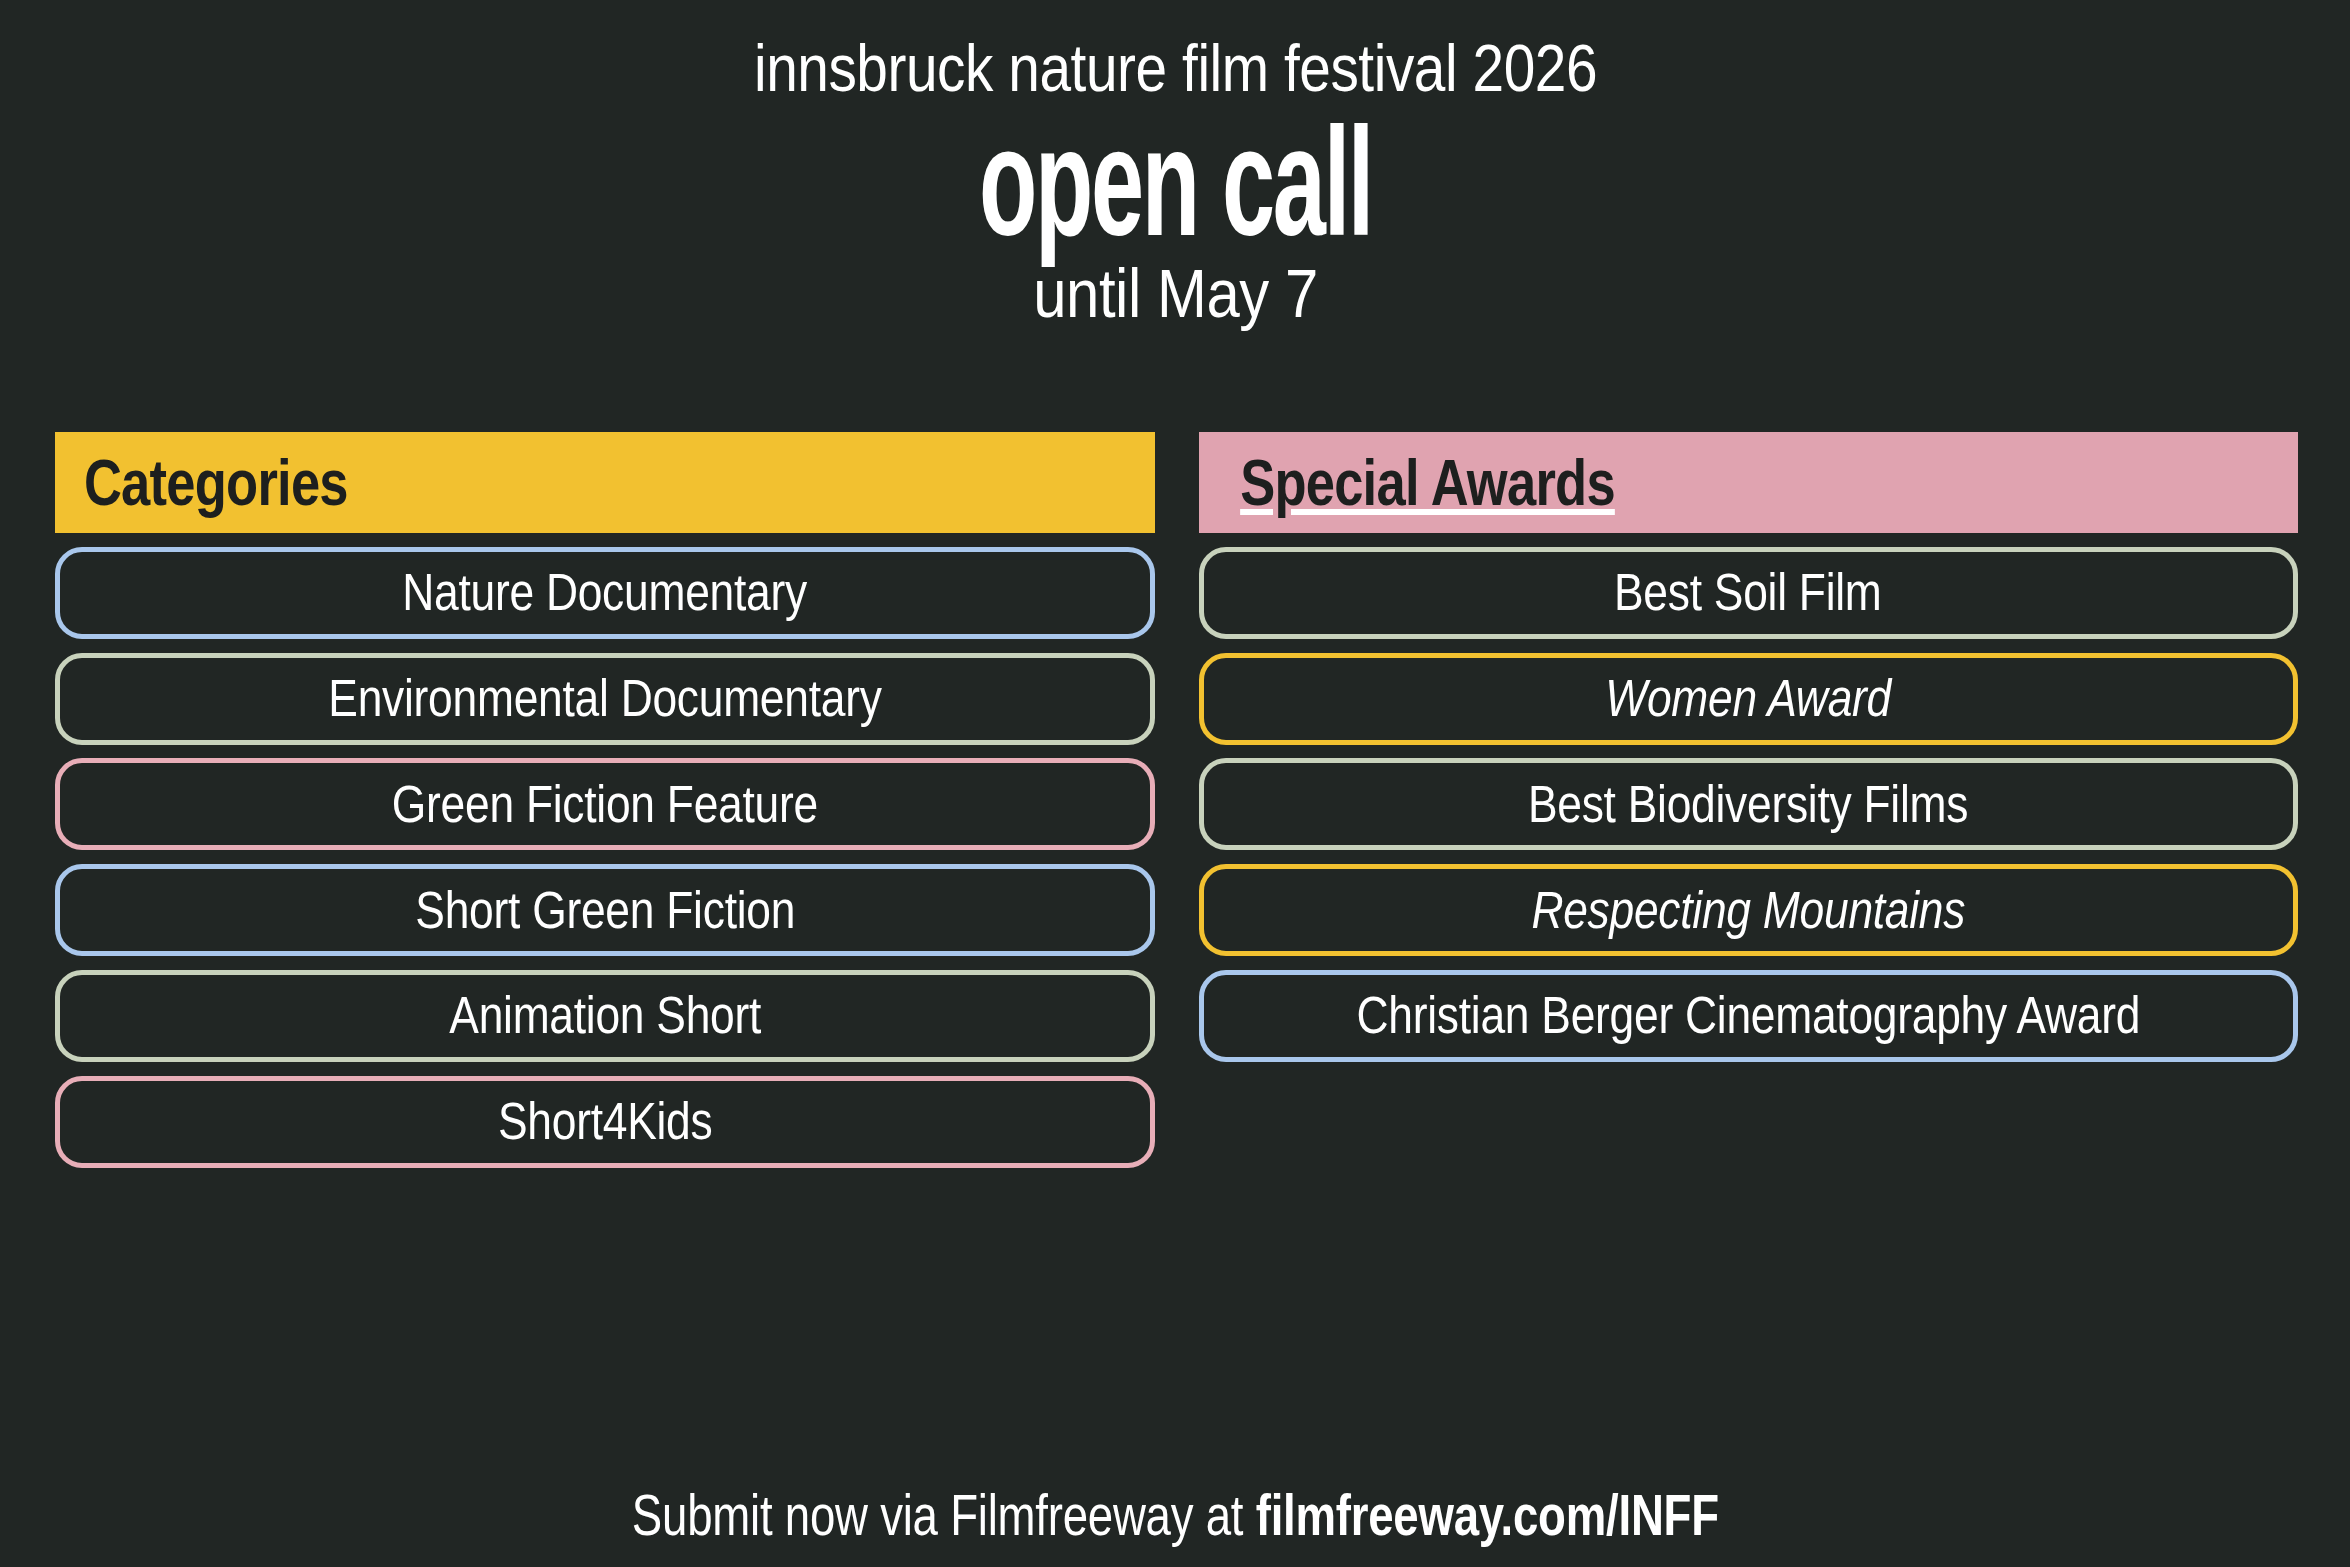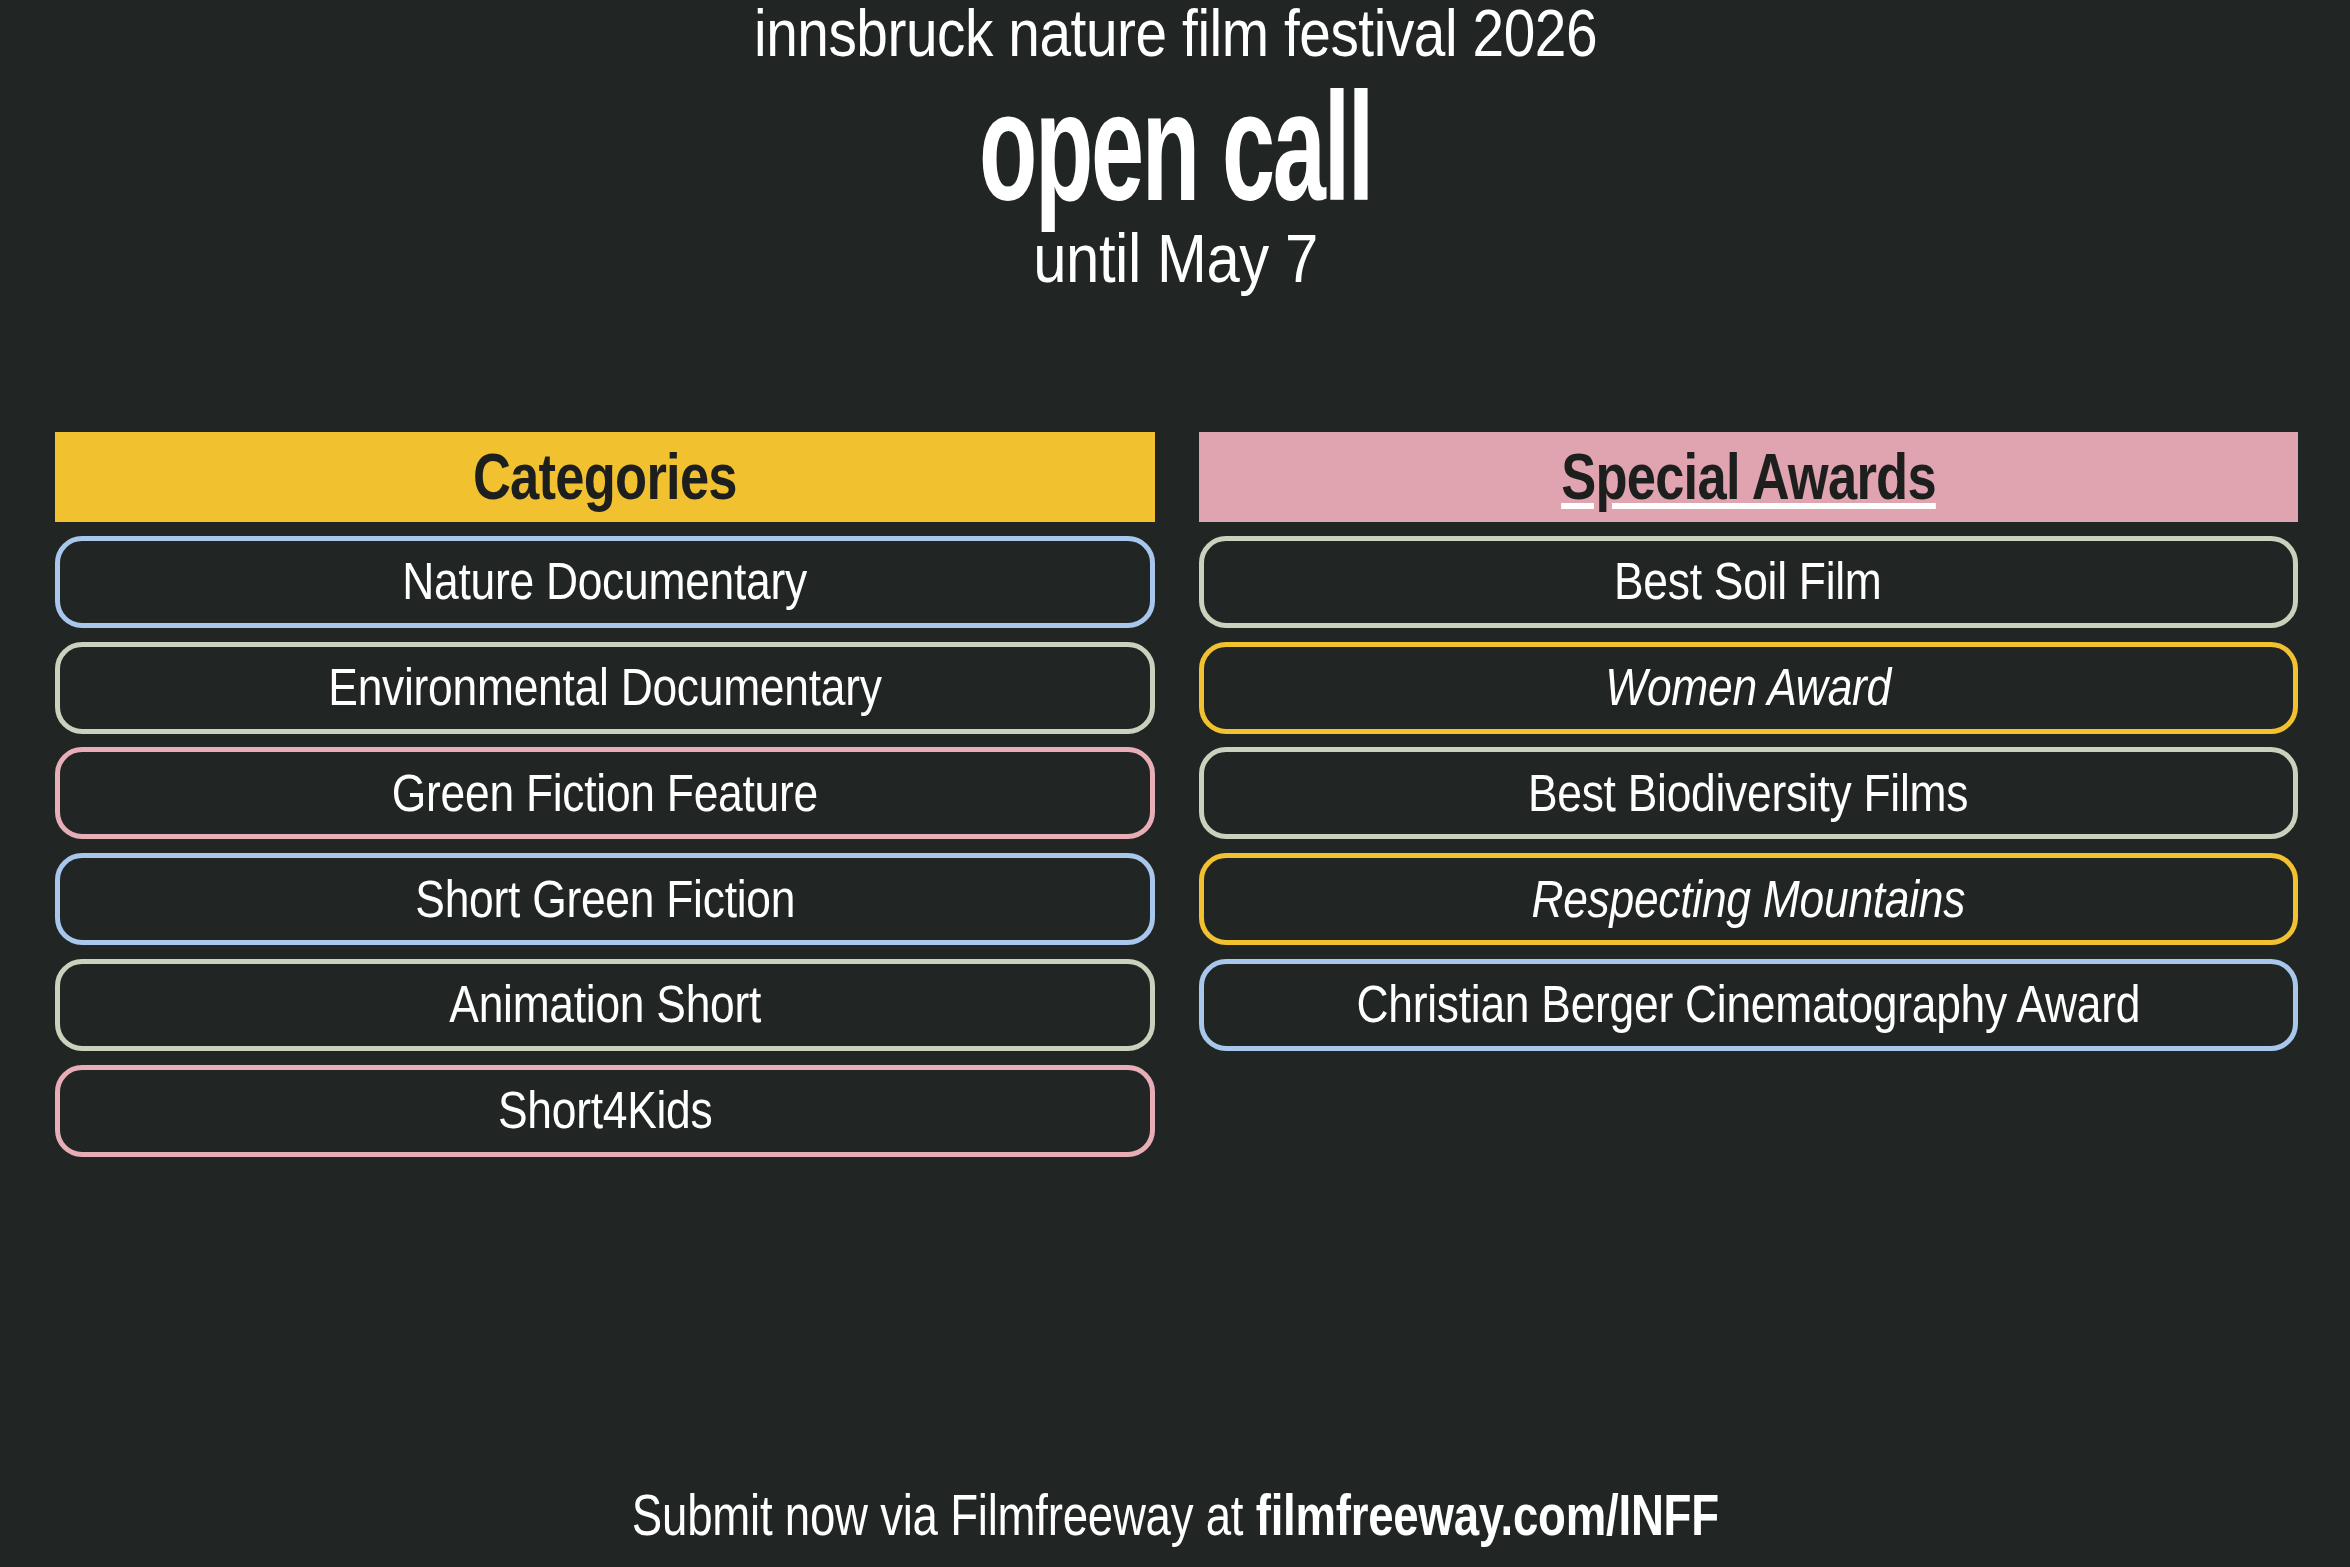--- a/index.html
+++ b/index.html
@@ -23,20 +23,21 @@
     width: 2351px;
     height: 1568px;
     background: #212624;
     padding: 0;
   }
 
   
   .header {
     width: 100%;
     text-align: center;
+    padding-top: 35px;
   }
 
   .festival-name {
     font-size: 66px;
     line-height: 1.0;
     font-weight: 400;
     letter-spacing: -0.5px;
     color: #ffffff;
     transform: scaleX(0.86);
     transform-origin: center center;
@@ -74,24 +75,23 @@
     gap: 44px;
   }
 
   .column {
     flex: 1 1 0;
     display: flex;
     flex-direction: column;
   }
 
   .col-header {
-    height: 90px;
+    height: 101px;
     display: flex;
     align-items: center;
-    justify-content: center;
     margin-bottom: 13.8px;
   }
 
   .col-header-label {
     font-size: 64px;
     font-weight: 700;
     color: #1d1f1e;
     letter-spacing: -0.9px;
     transform: scaleX(0.82);
     transform-origin: center center;

